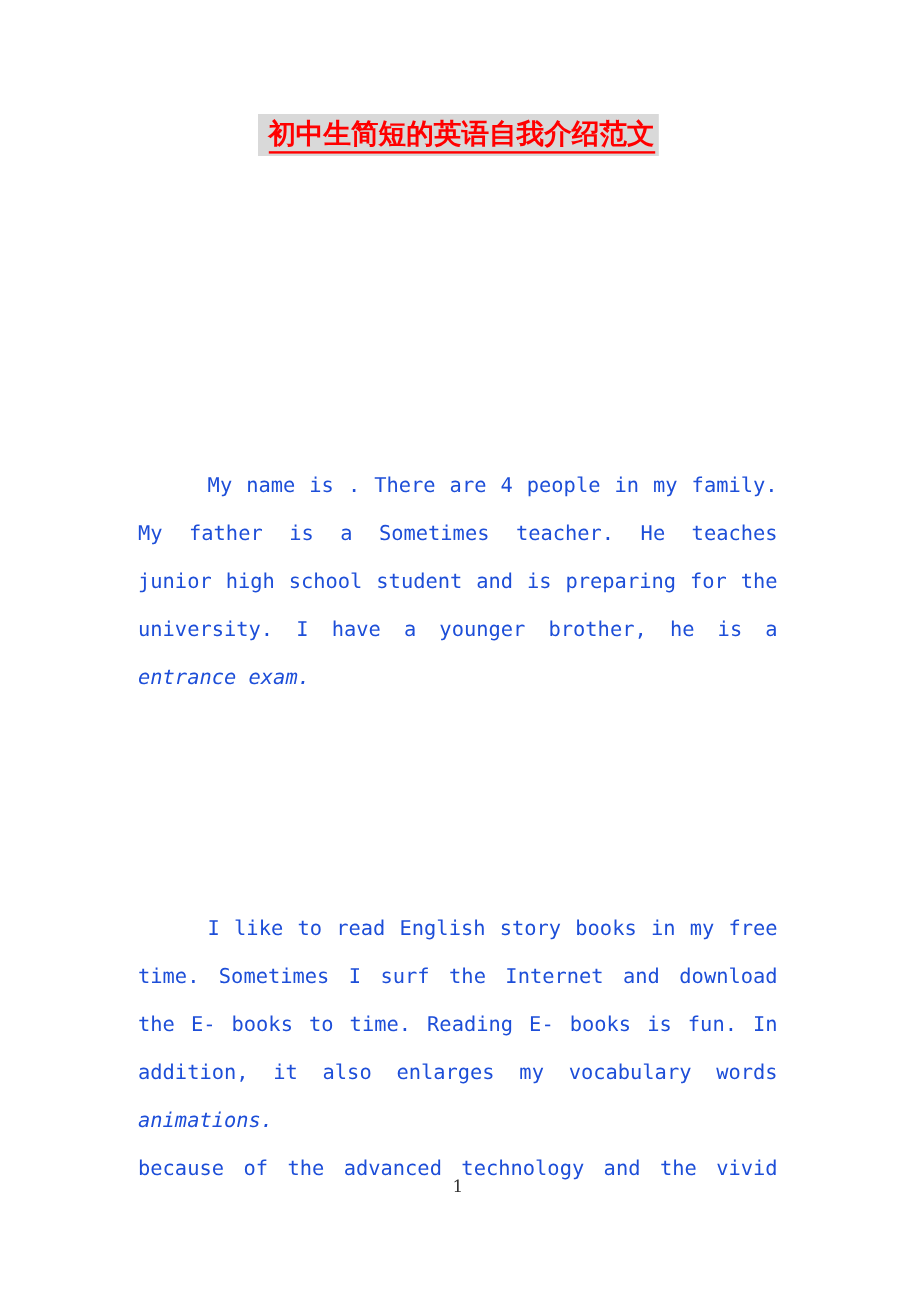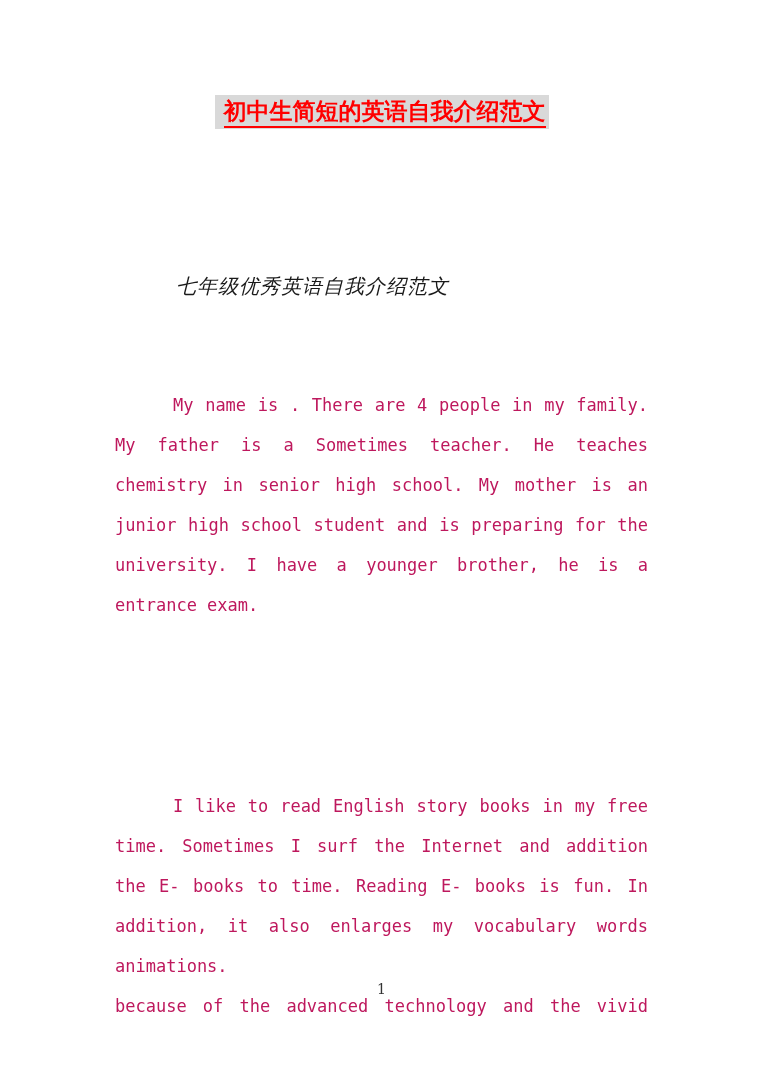--- a/index.html
+++ b/index.html
@@ -51,31 +51,31 @@
   }
 
   
   .para {
     position: absolute;
     left: 115px;
     width: 533px;
     font-family: "DejaVu Sans Mono", monospace;
     font-size: 17px;
     line-height: 40px;
-    color: #be185d;
+    color: #1d4ed8;
   }
   .para-1 { top: 385px; }
-  .para-2 { top: 786px; }
+  .para-2 { top: 754px; }
   .line {
     text-align: justify;
     text-align-last: justify;
     white-space: normal;
   }
   .line.first { text-indent: 58px; }
-  .line.last  { text-align-last: left; }
+  .line.last  { text-align-last: left; font-style: italic; }
 
   
   .page-number {
     position: absolute;
     top: 980px;
     left: 0;
     right: 0;
     text-align: center;
     font-family: "DejaVu Serif", serif;
     font-size: 14px;
@@ -85,34 +85,32 @@
 </style>
 </head>
 <body>
 
 <div class="page">
 
   <div class="title-row">
     <span class="title-highlight"><span class="title-text">初中生简短的英语自我介绍范文</span></span>
   </div>
 
-  <div class="subtitle">七年级优秀英语自我介绍范文</div>
 
   <div class="para para-1">
     <div class="line first">My name is . There are 4 people in my family.</div>
     <div class="line">My father is a Sometimes teacher. He teaches</div>
-    <div class="line">chemistry in senior high school. My mother is an</div>
     <div class="line">junior high school student and is preparing for the</div>
     <div class="line">university. I have a younger brother, he is a</div>
     <div class="line last">entrance exam.</div>
   </div>
 
   <div class="para para-2">
     <div class="line first">I like to read English story books in my free</div>
-    <div class="line">time. Sometimes I surf the Internet and addition</div>
+    <div class="line">time. Sometimes I surf the Internet and download</div>
     <div class="line">the E- books to time. Reading E- books is fun. In</div>
     <div class="line">addition, it also enlarges my vocabulary words</div>
     <div class="line last">animations.</div>
     <div class="line">because of the advanced technology and the vivid</div>
   </div>
 
   <div class="page-number">1</div>
 
 </div>
 

